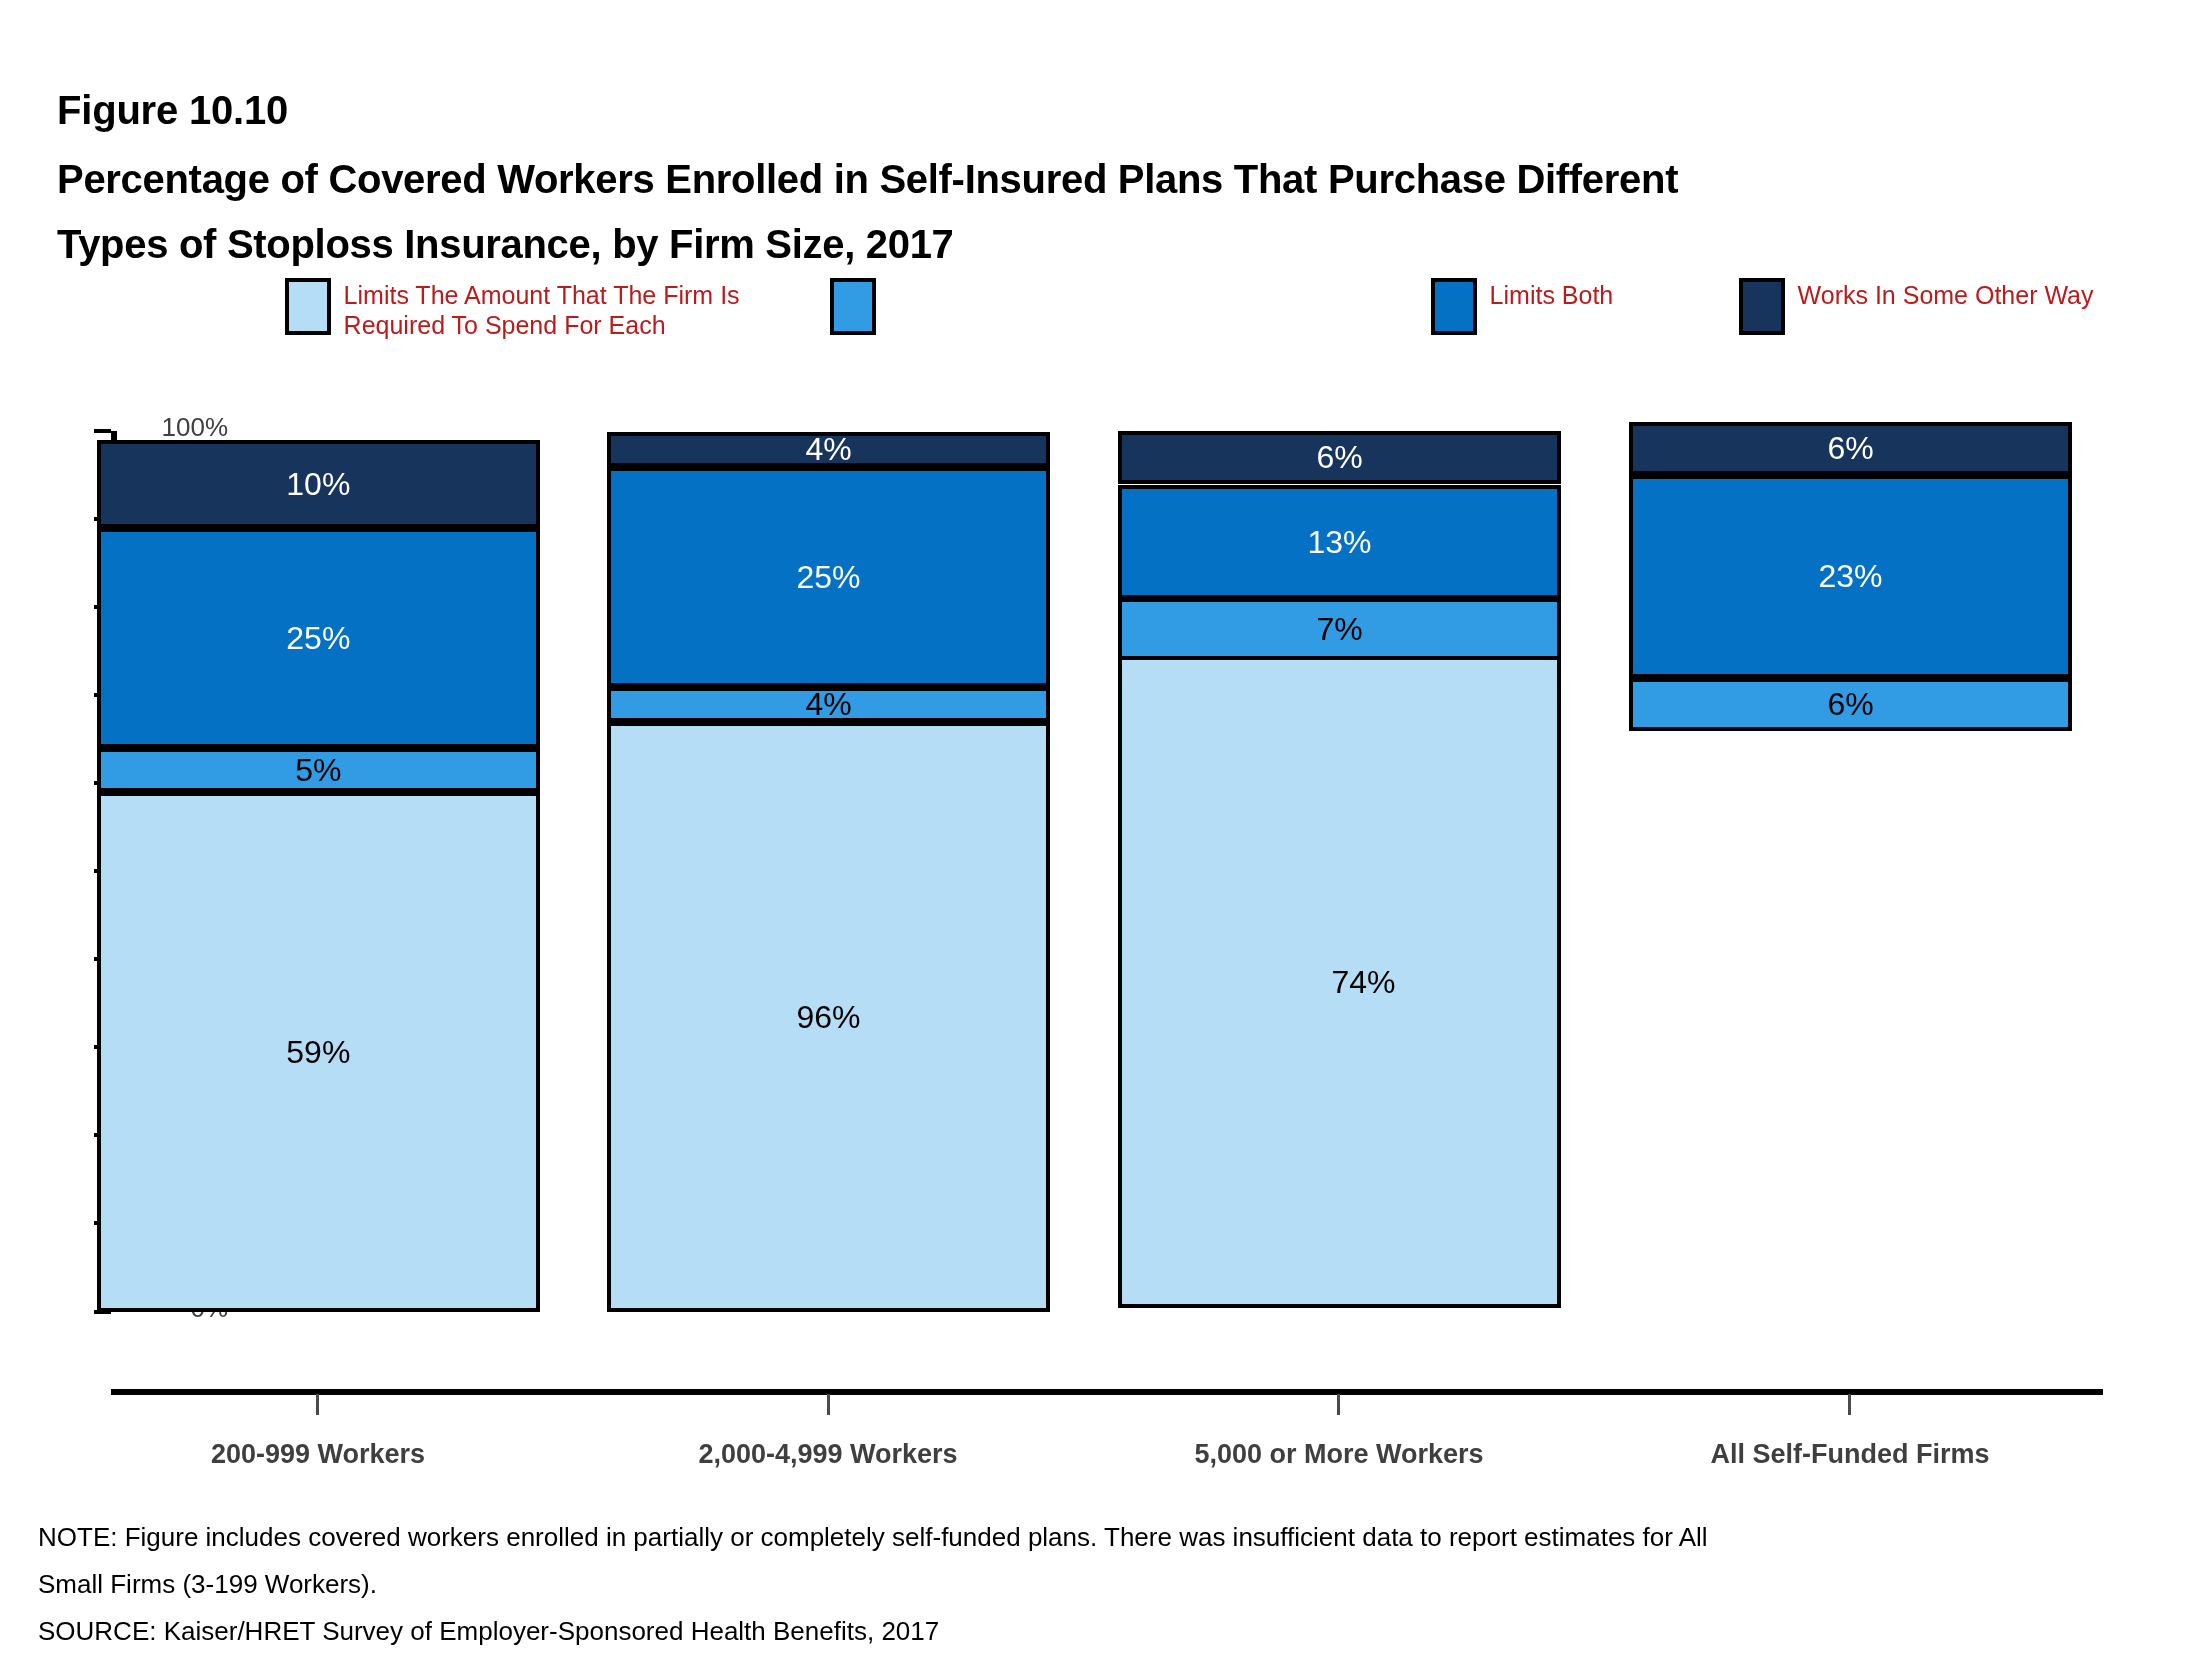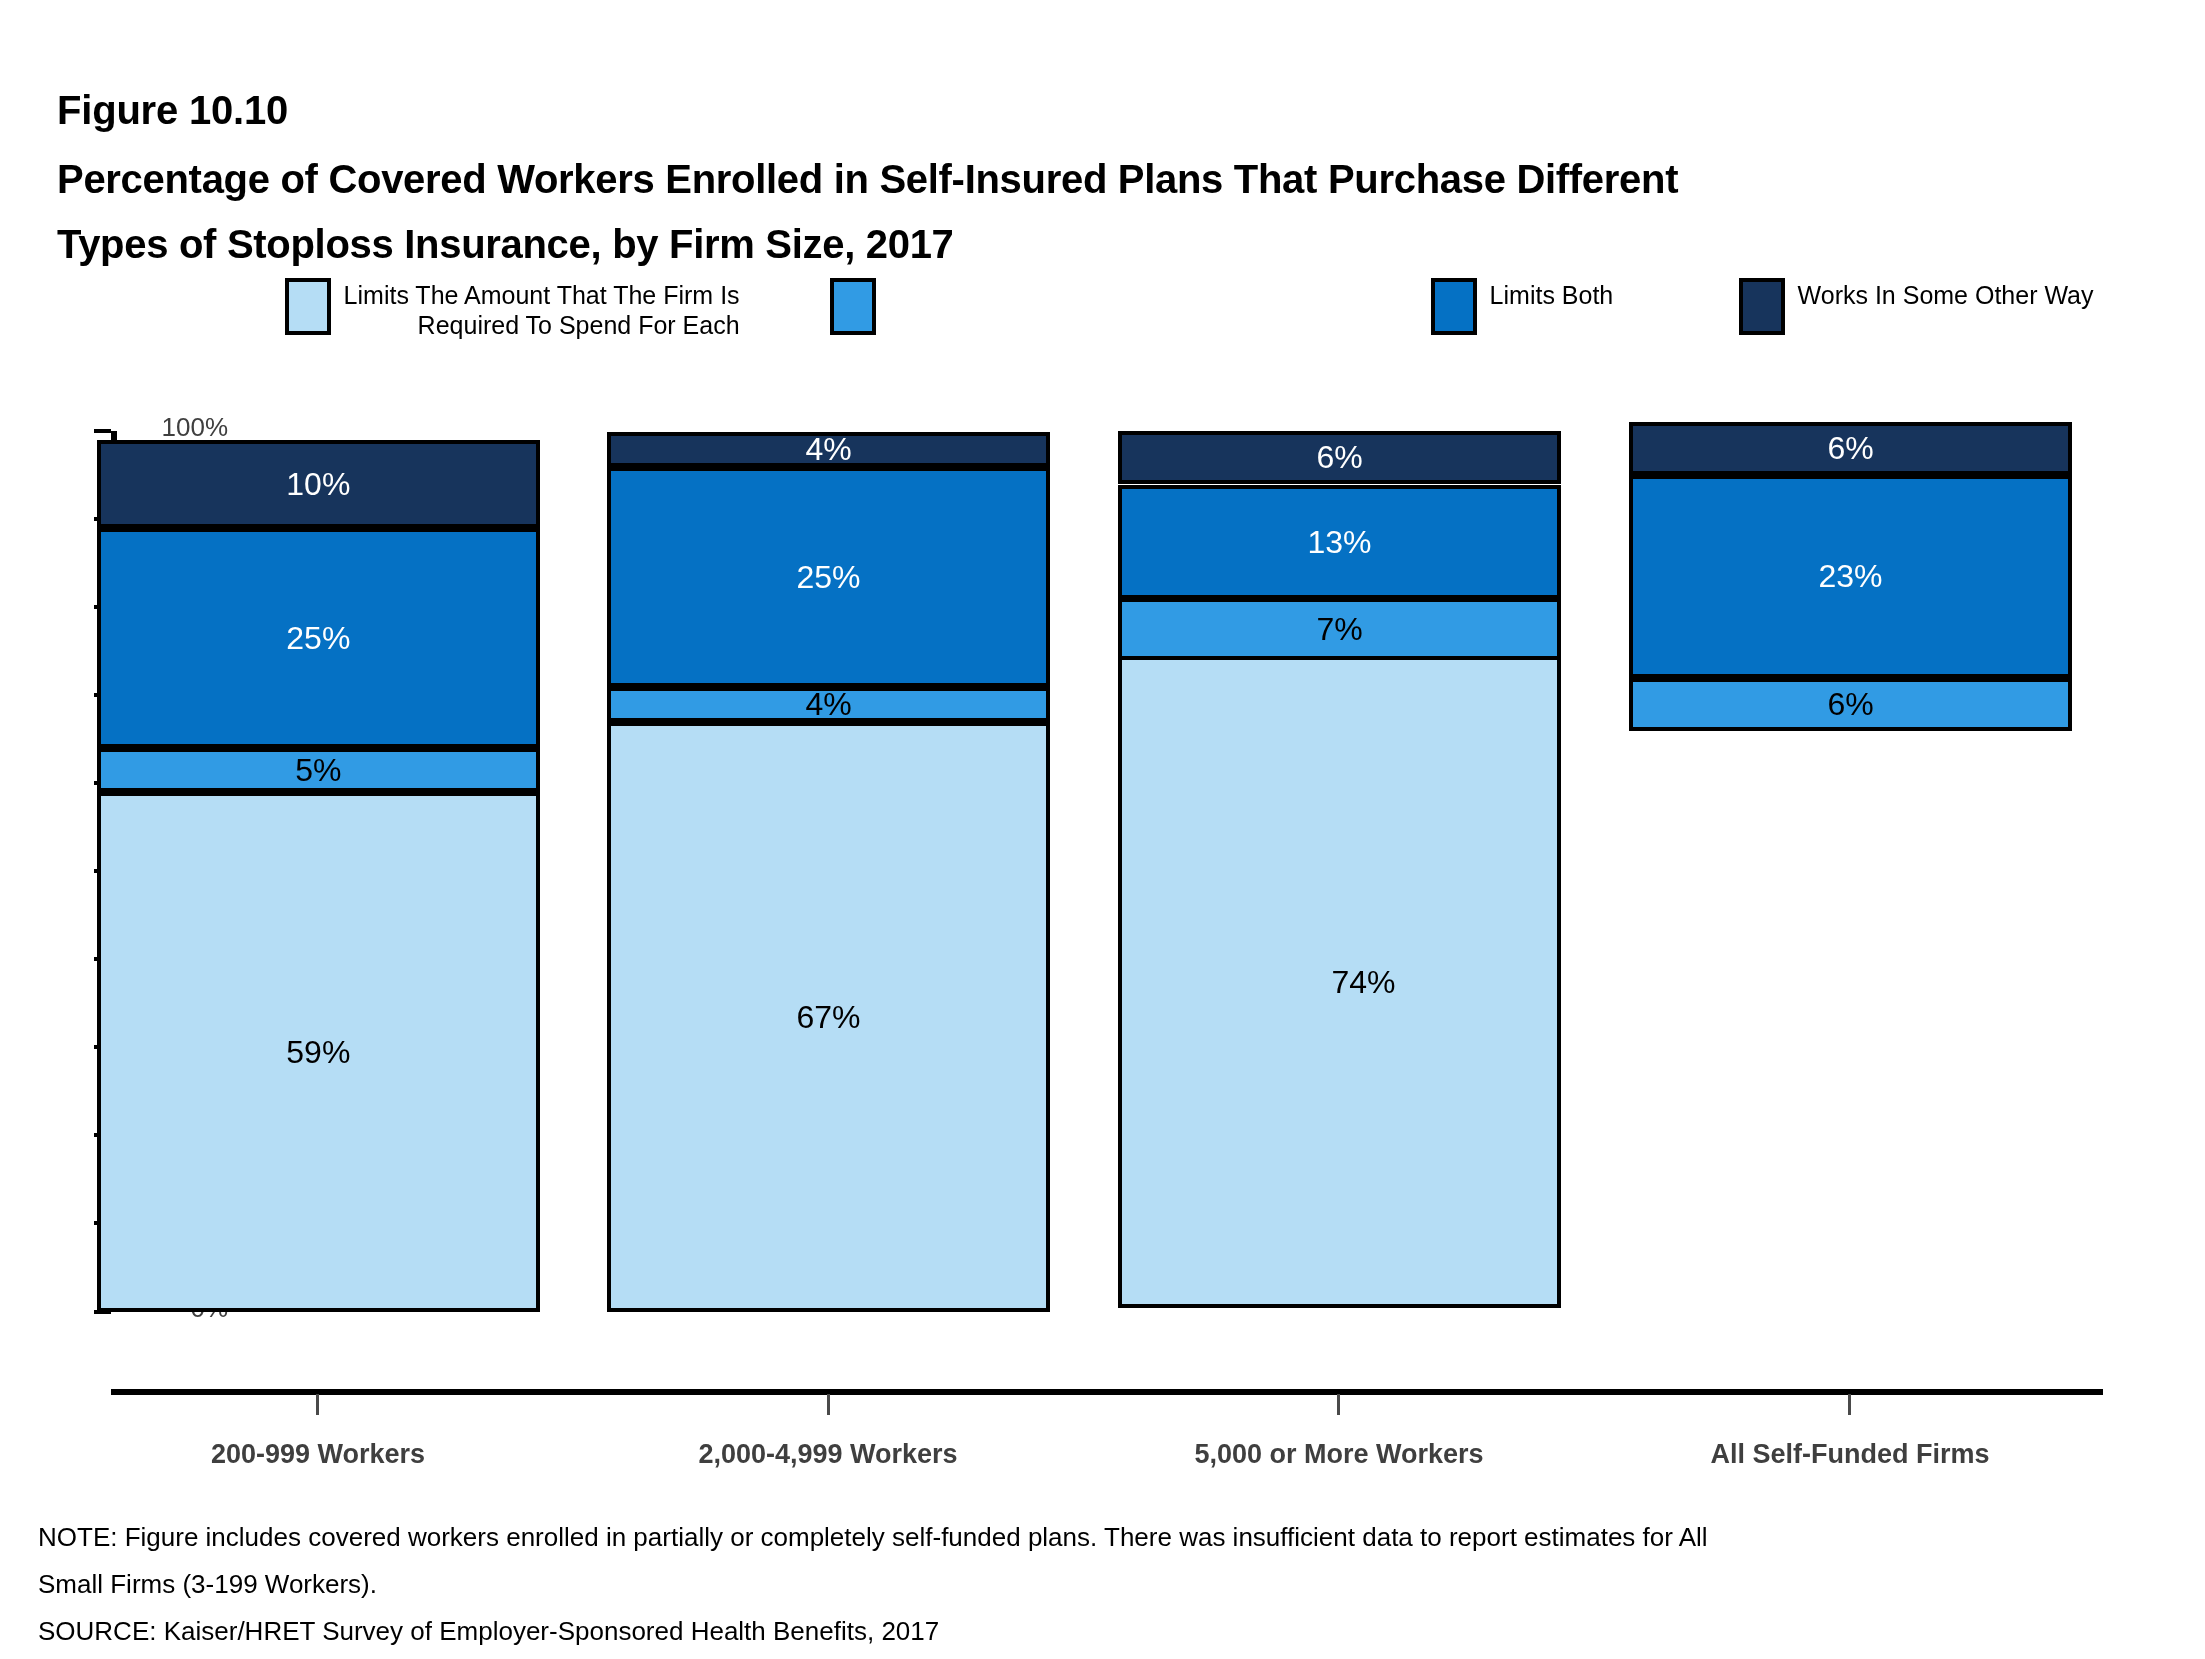--- a/index.html
+++ b/index.html
@@ -21,22 +21,22 @@
   }
 
   
   #legend{position:absolute;left:285px;top:278px;width:1818px;height:73px;}
   .leg-item{position:absolute;top:0;display:flex;align-items:flex-start;}
   .leg-swatch{
     width:46px;height:57px;border:4px solid #000;box-sizing:border-box;
     flex:0 0 auto;margin-right:12.6px;
   }
   .leg-text{
-    font-size:25px;line-height:30px;color:#000000;
-    white-space:pre-line;padding-top:1.6px;text-align:right;
+    font-size:25px;line-height:30px;color:#b91c1c;
+    white-space:pre-line;padding-top:1.6px;
   }
 
   
   #plot{
     position:absolute;left:111px;top:431px;
     width:1992px;height:881px;
   }
   #axis-line-y{
     position:absolute;left:111px;top:431px;width:5.5px;height:881px;background:#000;
   }
@@ -159,21 +159,21 @@
       </div>
       <div class="seg" style="background: rgb(5, 113, 196); height: 220px; bottom: 564px; color: rgb(255, 255, 255);">
         <span class="seg-label">25%</span>
       </div>
       <div class="seg" style="background: rgb(23, 52, 92); height: 88px; bottom: 784px; color: rgb(255, 255, 255);">
         <span class="seg-label">10%</span>
       </div>
     </div>
     <div class="bar-col" style="left: 496px; width: 443px;">
       <div class="seg" style="background: rgb(181, 221, 245); height: 590px; bottom: 0px; color: rgb(0, 0, 0);">
-        <span class="seg-label">67%</span>
+        <span class="seg-label">96%</span>
       </div>
       <div class="seg" style="background: rgb(49, 155, 228); height: 35px; bottom: 590px; color: rgb(0, 0, 0);">
         <span class="seg-label">4%</span>
       </div>
       <div class="seg" style="background: rgb(5, 113, 196); height: 220px; bottom: 625px; color: rgb(255, 255, 255);">
         <span class="seg-label">25%</span>
       </div>
       <div class="seg" style="background: rgb(23, 52, 92); height: 35px; bottom: 845px; color: rgb(255, 255, 255);">
         <span class="seg-label">4%</span>
       </div>

